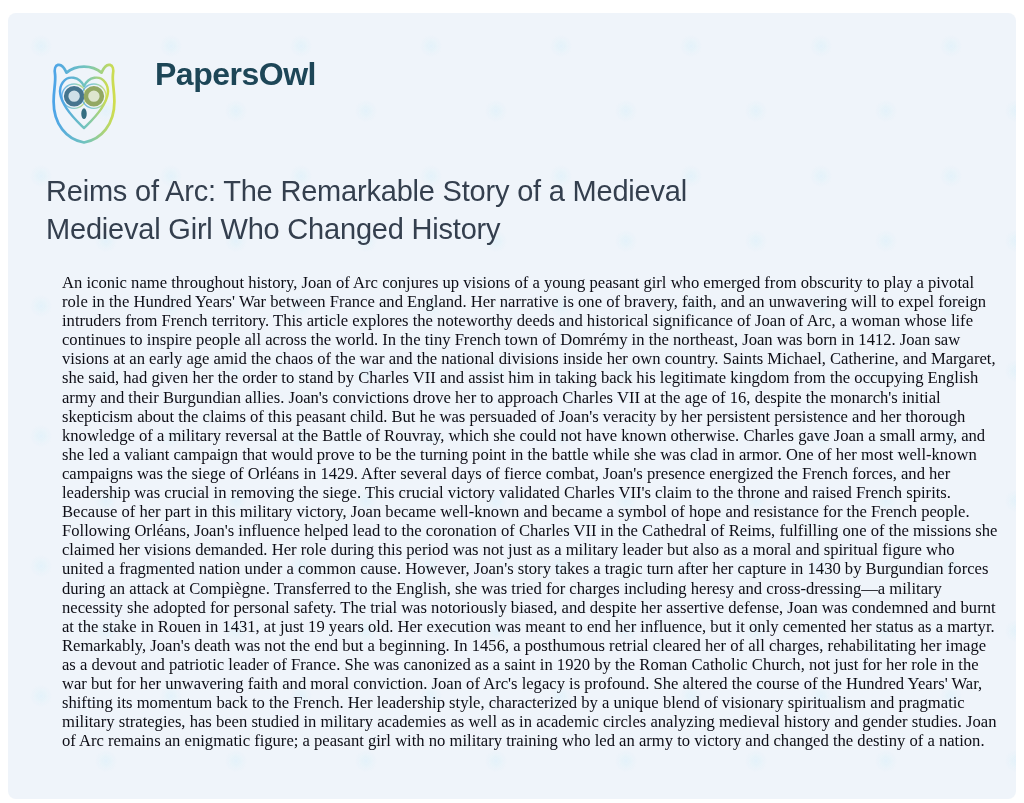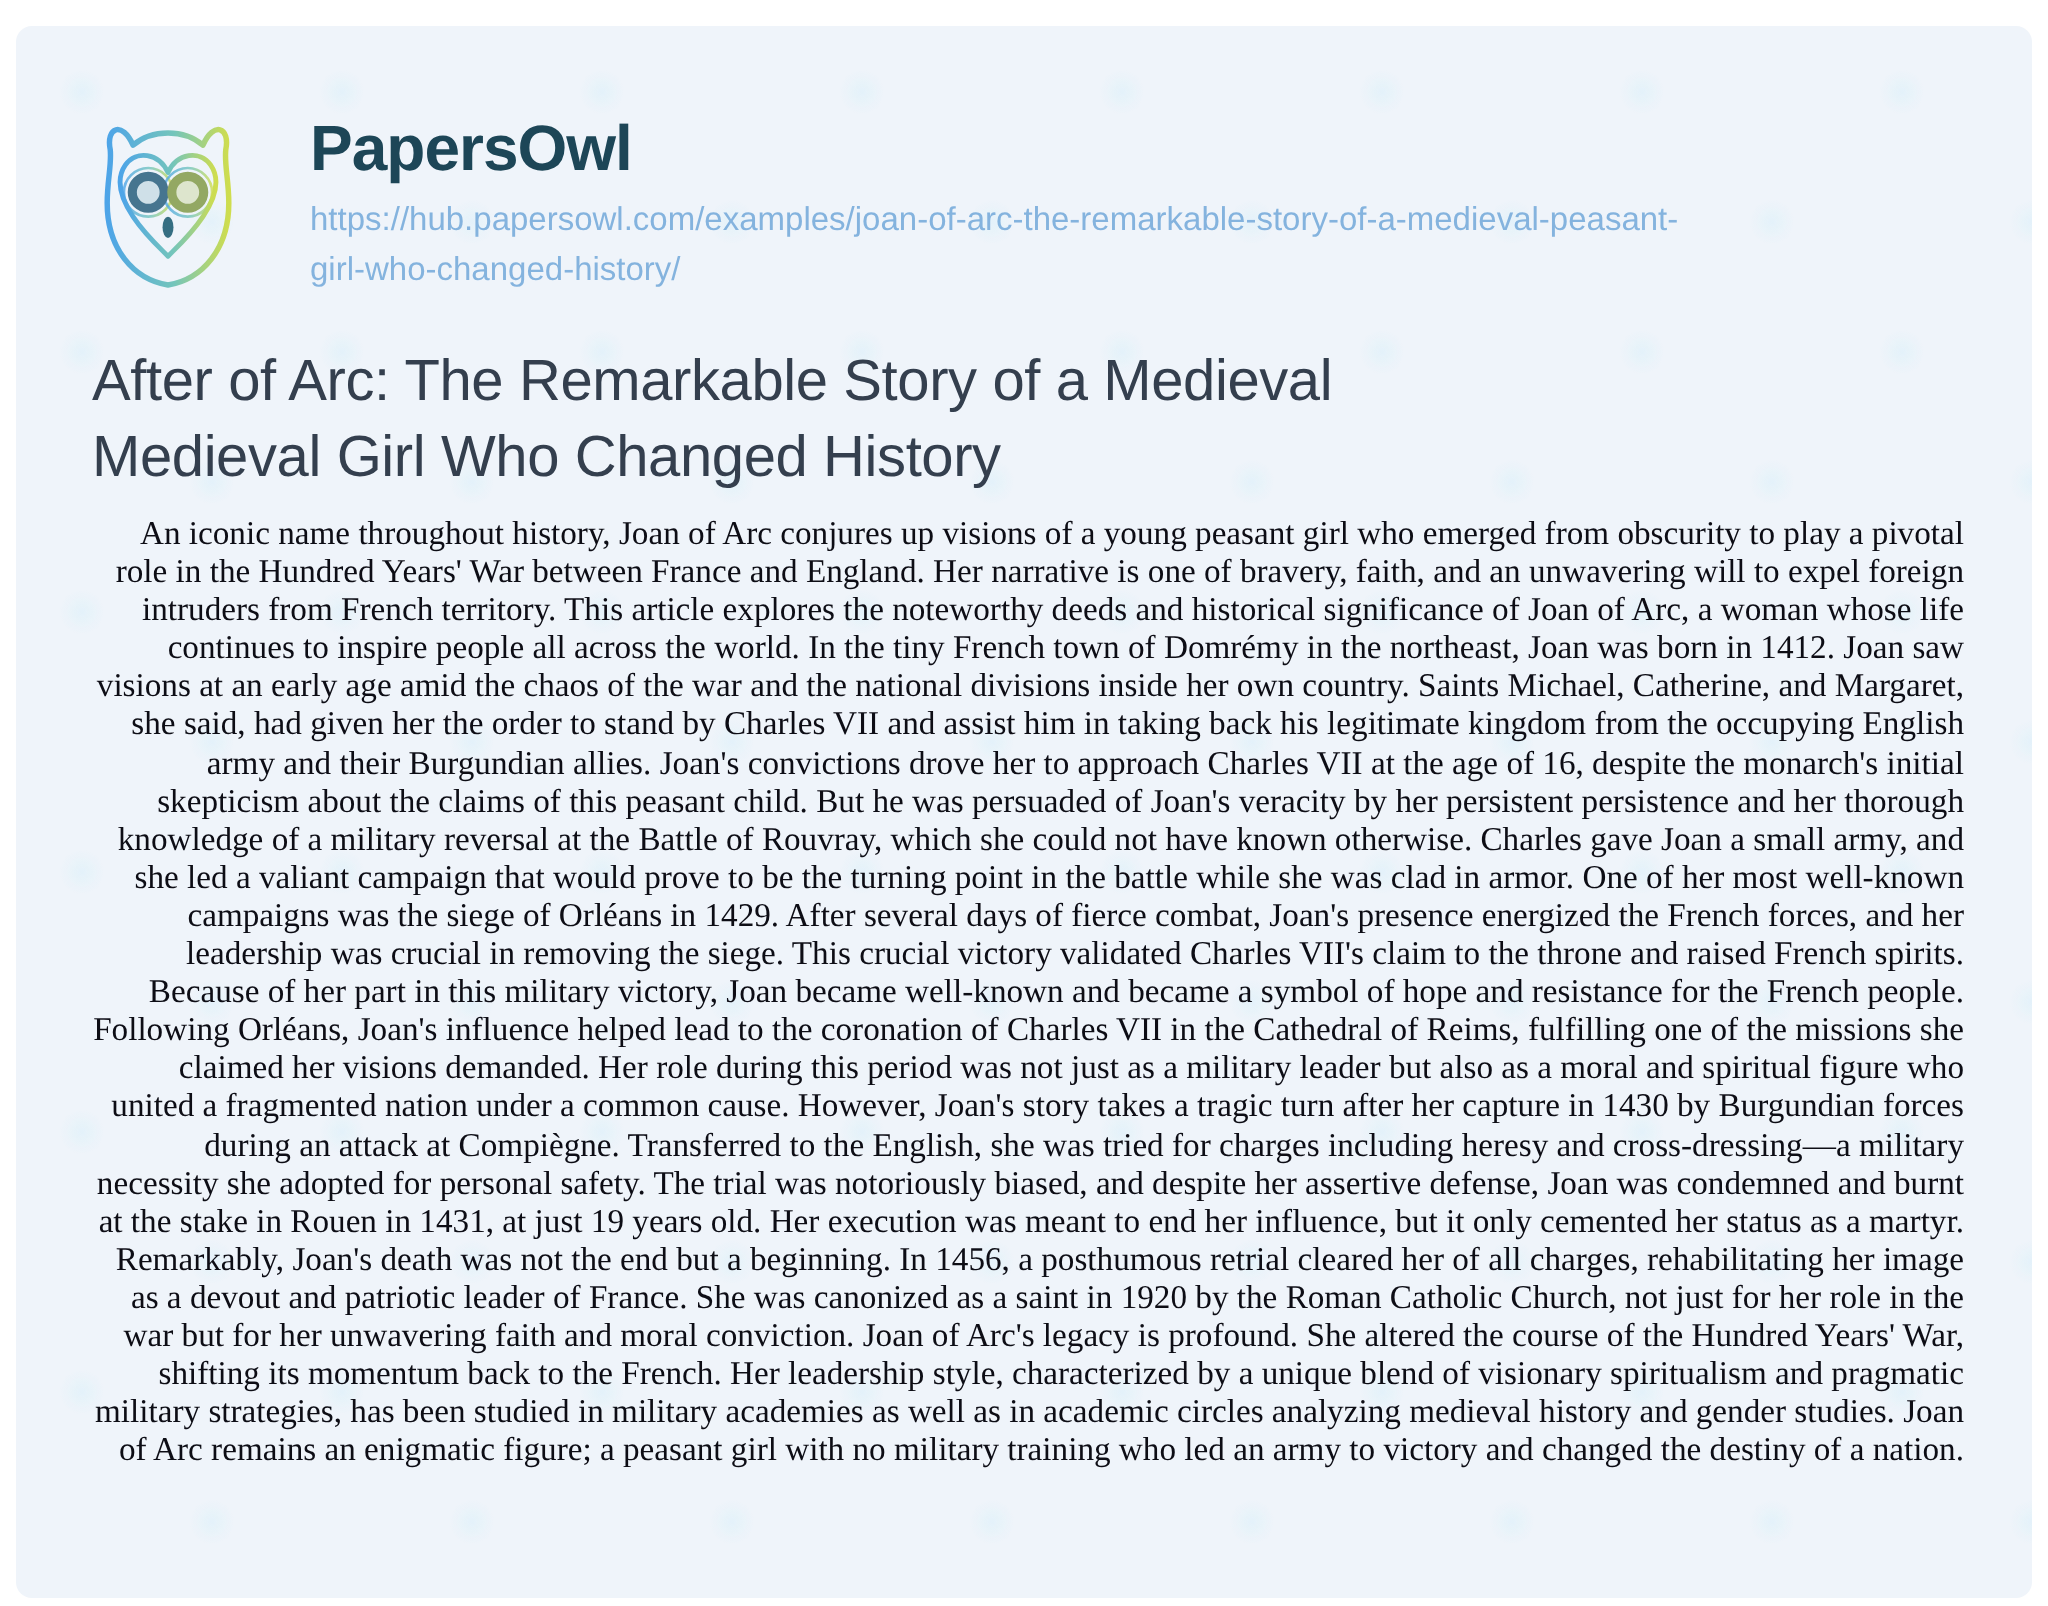--- a/index.html
+++ b/index.html
@@ -38,25 +38,25 @@
     color:#84b3de;text-decoration:none;cursor:pointer;
   }
   .url span{display:block;}
   .title{
     position:absolute;left:38px;top:160px;margin:0;
     font-size:29px;font-weight:400;line-height:37.5px;
     color:#343f4e;letter-spacing:-.2px;
   }
   .title span{display:block;}
   .body-text{
-    position:absolute;left:38px;top:244px;width:936px;margin:0;
+    position:absolute;left:38px;top:244px;width:936px;margin:16px;
     font-family:"Liberation Serif", serif;
     font-size:16.6px;line-height:19.1px;
     color:#0d0d15;
-    text-align:right;
+    text-align:left;
   }
 </style>
 </head>
 <body>
 
 <div class="page">
   <div class="card">
 
     <header class="header">
       <div class="logo">
@@ -92,28 +92,24 @@
 
           <circle cx="37" cy="53" r="10.5" fill="#cfe0e8" stroke="#46758f" stroke-width="6"></circle>
 
           <circle cx="63" cy="53" r="10.5" fill="#dde5cd" stroke="#93a863" stroke-width="6"></circle>
 
           <ellipse cx="50" cy="76" rx="3.6" ry="7" fill="#356e82"></ellipse>
         </svg>
       </div>
       <div class="header-text">
         <div class="brand">PapersOwl</div>
-        <a class="url">
-          <span>https://hub.papersowl.com/examples/joan-of-arc-the-remarkable-story-of-a-medieval-peasant-</span>
-          <span>girl-who-changed-history/</span>
-        </a>
       </div>
     </header>
 
     <h1 class="title">
-      <span>After of Arc: The Remarkable Story of a Medieval</span>
+      <span>Reims of Arc: The Remarkable Story of a Medieval</span>
       <span>Medieval Girl Who Changed History</span>
     </h1>
 
     <p class="body-text">An iconic name throughout history, Joan of Arc conjures up visions of a young peasant girl who emerged from obscurity to play a pivotal role in the Hundred Years' War between France and England. Her narrative is one of bravery, faith, and an unwavering will to expel foreign intruders from French territory. This article explores the noteworthy deeds and historical significance of Joan of Arc, a woman whose life continues to inspire people all across the world. In the tiny French town of Domrémy in the northeast, Joan was born in 1412. Joan saw visions at an early age amid the chaos of the war and the national divisions inside her own country. Saints Michael, Catherine, and Margaret, she said, had given her the order to stand by Charles VII and assist him in taking back his legitimate kingdom from the occupying English army and their Burgundian allies. Joan's convictions drove her to approach Charles VII at the age of 16, despite the monarch's initial skepticism about the claims of this peasant child. But he was persuaded of Joan's veracity by her persistent persistence and her thorough knowledge of a military reversal at the Battle of Rouvray, which she could not have known otherwise. Charles gave Joan a small army, and she led a valiant campaign that would prove to be the turning point in the battle while she was clad in armor. One of her most well-known campaigns was the siege of Orléans in 1429. After several days of fierce combat, Joan's presence energized the French forces, and her leadership was crucial in removing the siege. This crucial victory validated Charles VII's claim to the throne and raised French spirits. Because of her part in this military victory, Joan became well-known and became a symbol of hope and resistance for the French people. Following Orléans, Joan's influence helped lead to the coronation of Charles VII in the Cathedral of Reims, fulfilling one of the missions she claimed her visions demanded. Her role during this period was not just as a military leader but also as a moral and spiritual figure who united a fragmented nation under a common cause. However, Joan's story takes a tragic turn after her capture in 1430 by Burgundian forces during an attack at Compiègne. Transferred to the English, she was tried for charges including heresy and cross-dressing—a military necessity she adopted for personal safety. The trial was notoriously biased, and despite her assertive defense, Joan was condemned and burnt at the stake in Rouen in 1431, at just 19 years old. Her execution was meant to end her influence, but it only cemented her status as a martyr. Remarkably, Joan's death was not the end but a beginning. In 1456, a posthumous retrial cleared her of all charges, rehabilitating her image as a devout and patriotic leader of France. She was canonized as a saint in 1920 by the Roman Catholic Church, not just for her role in the war but for her unwavering faith and moral conviction. Joan of Arc's legacy is profound. She altered the course of the Hundred Years' War, shifting its momentum back to the French. Her leadership style, characterized by a unique blend of visionary spiritualism and pragmatic military strategies, has been studied in military academies as well as in academic circles analyzing medieval history and gender studies. Joan of Arc remains an enigmatic figure; a peasant girl with no military training who led an army to victory and changed the destiny of a nation.</p>
 
   </div>
 </div>
 
 </body></html>

